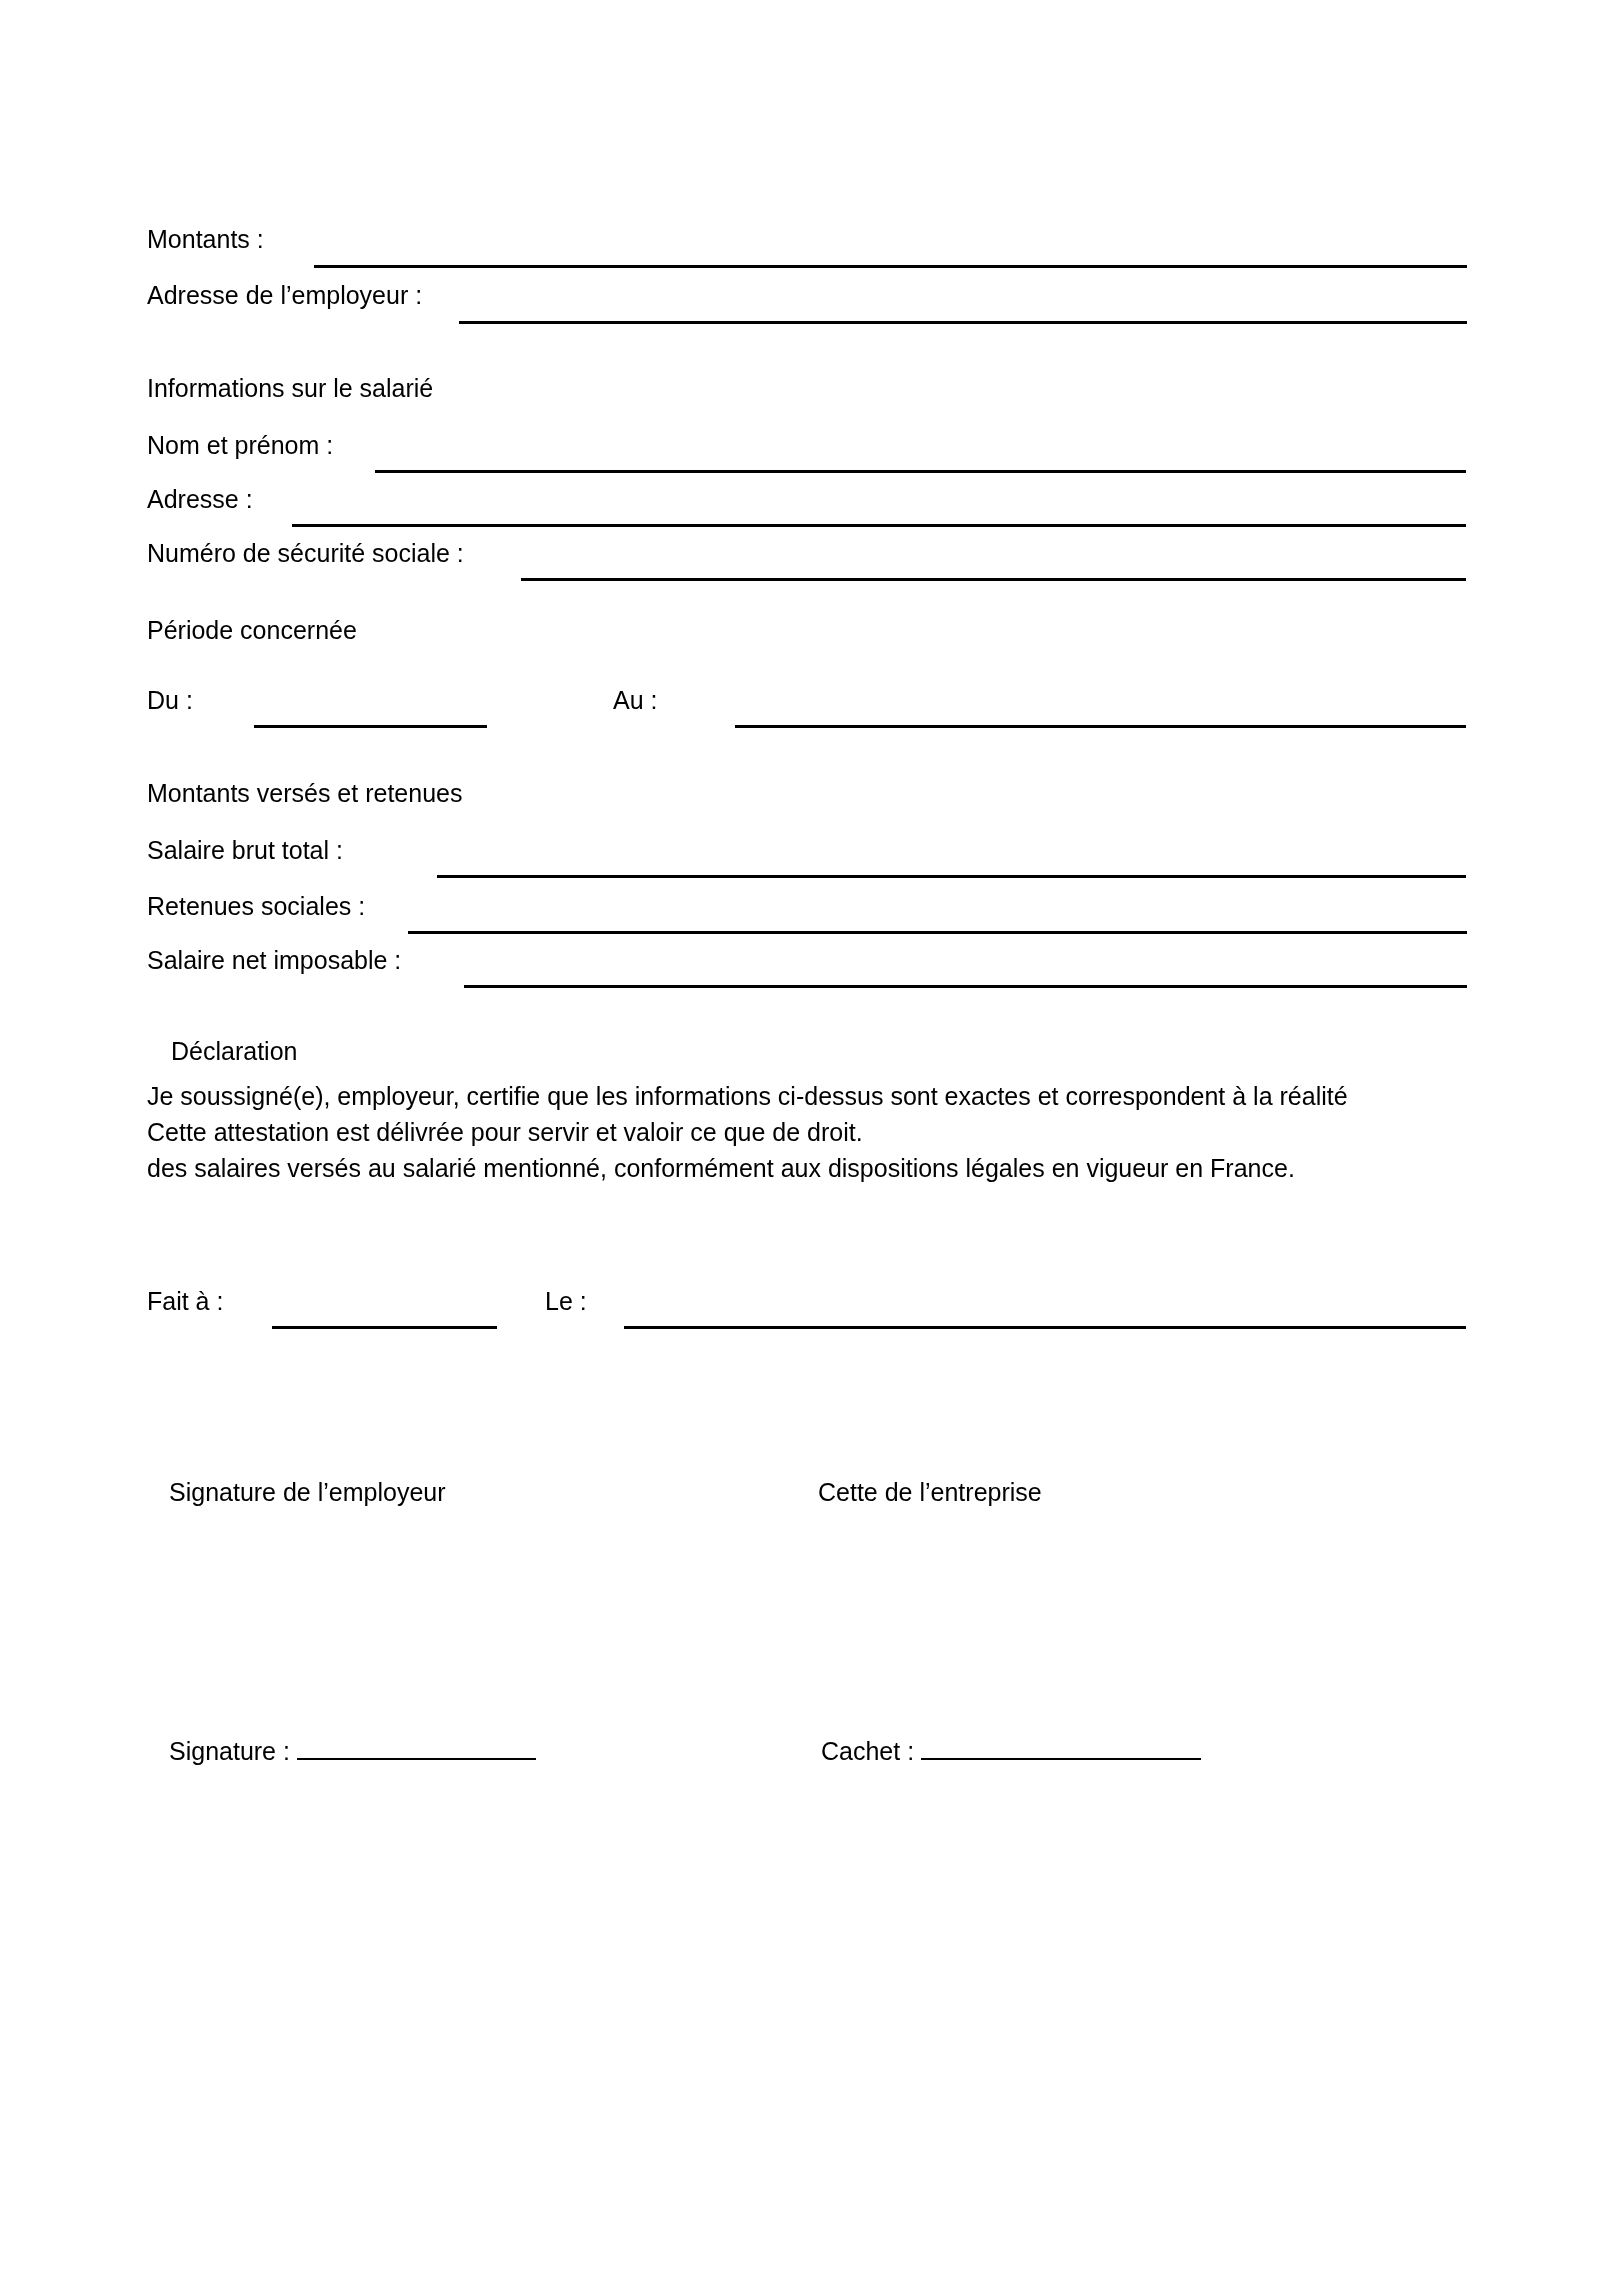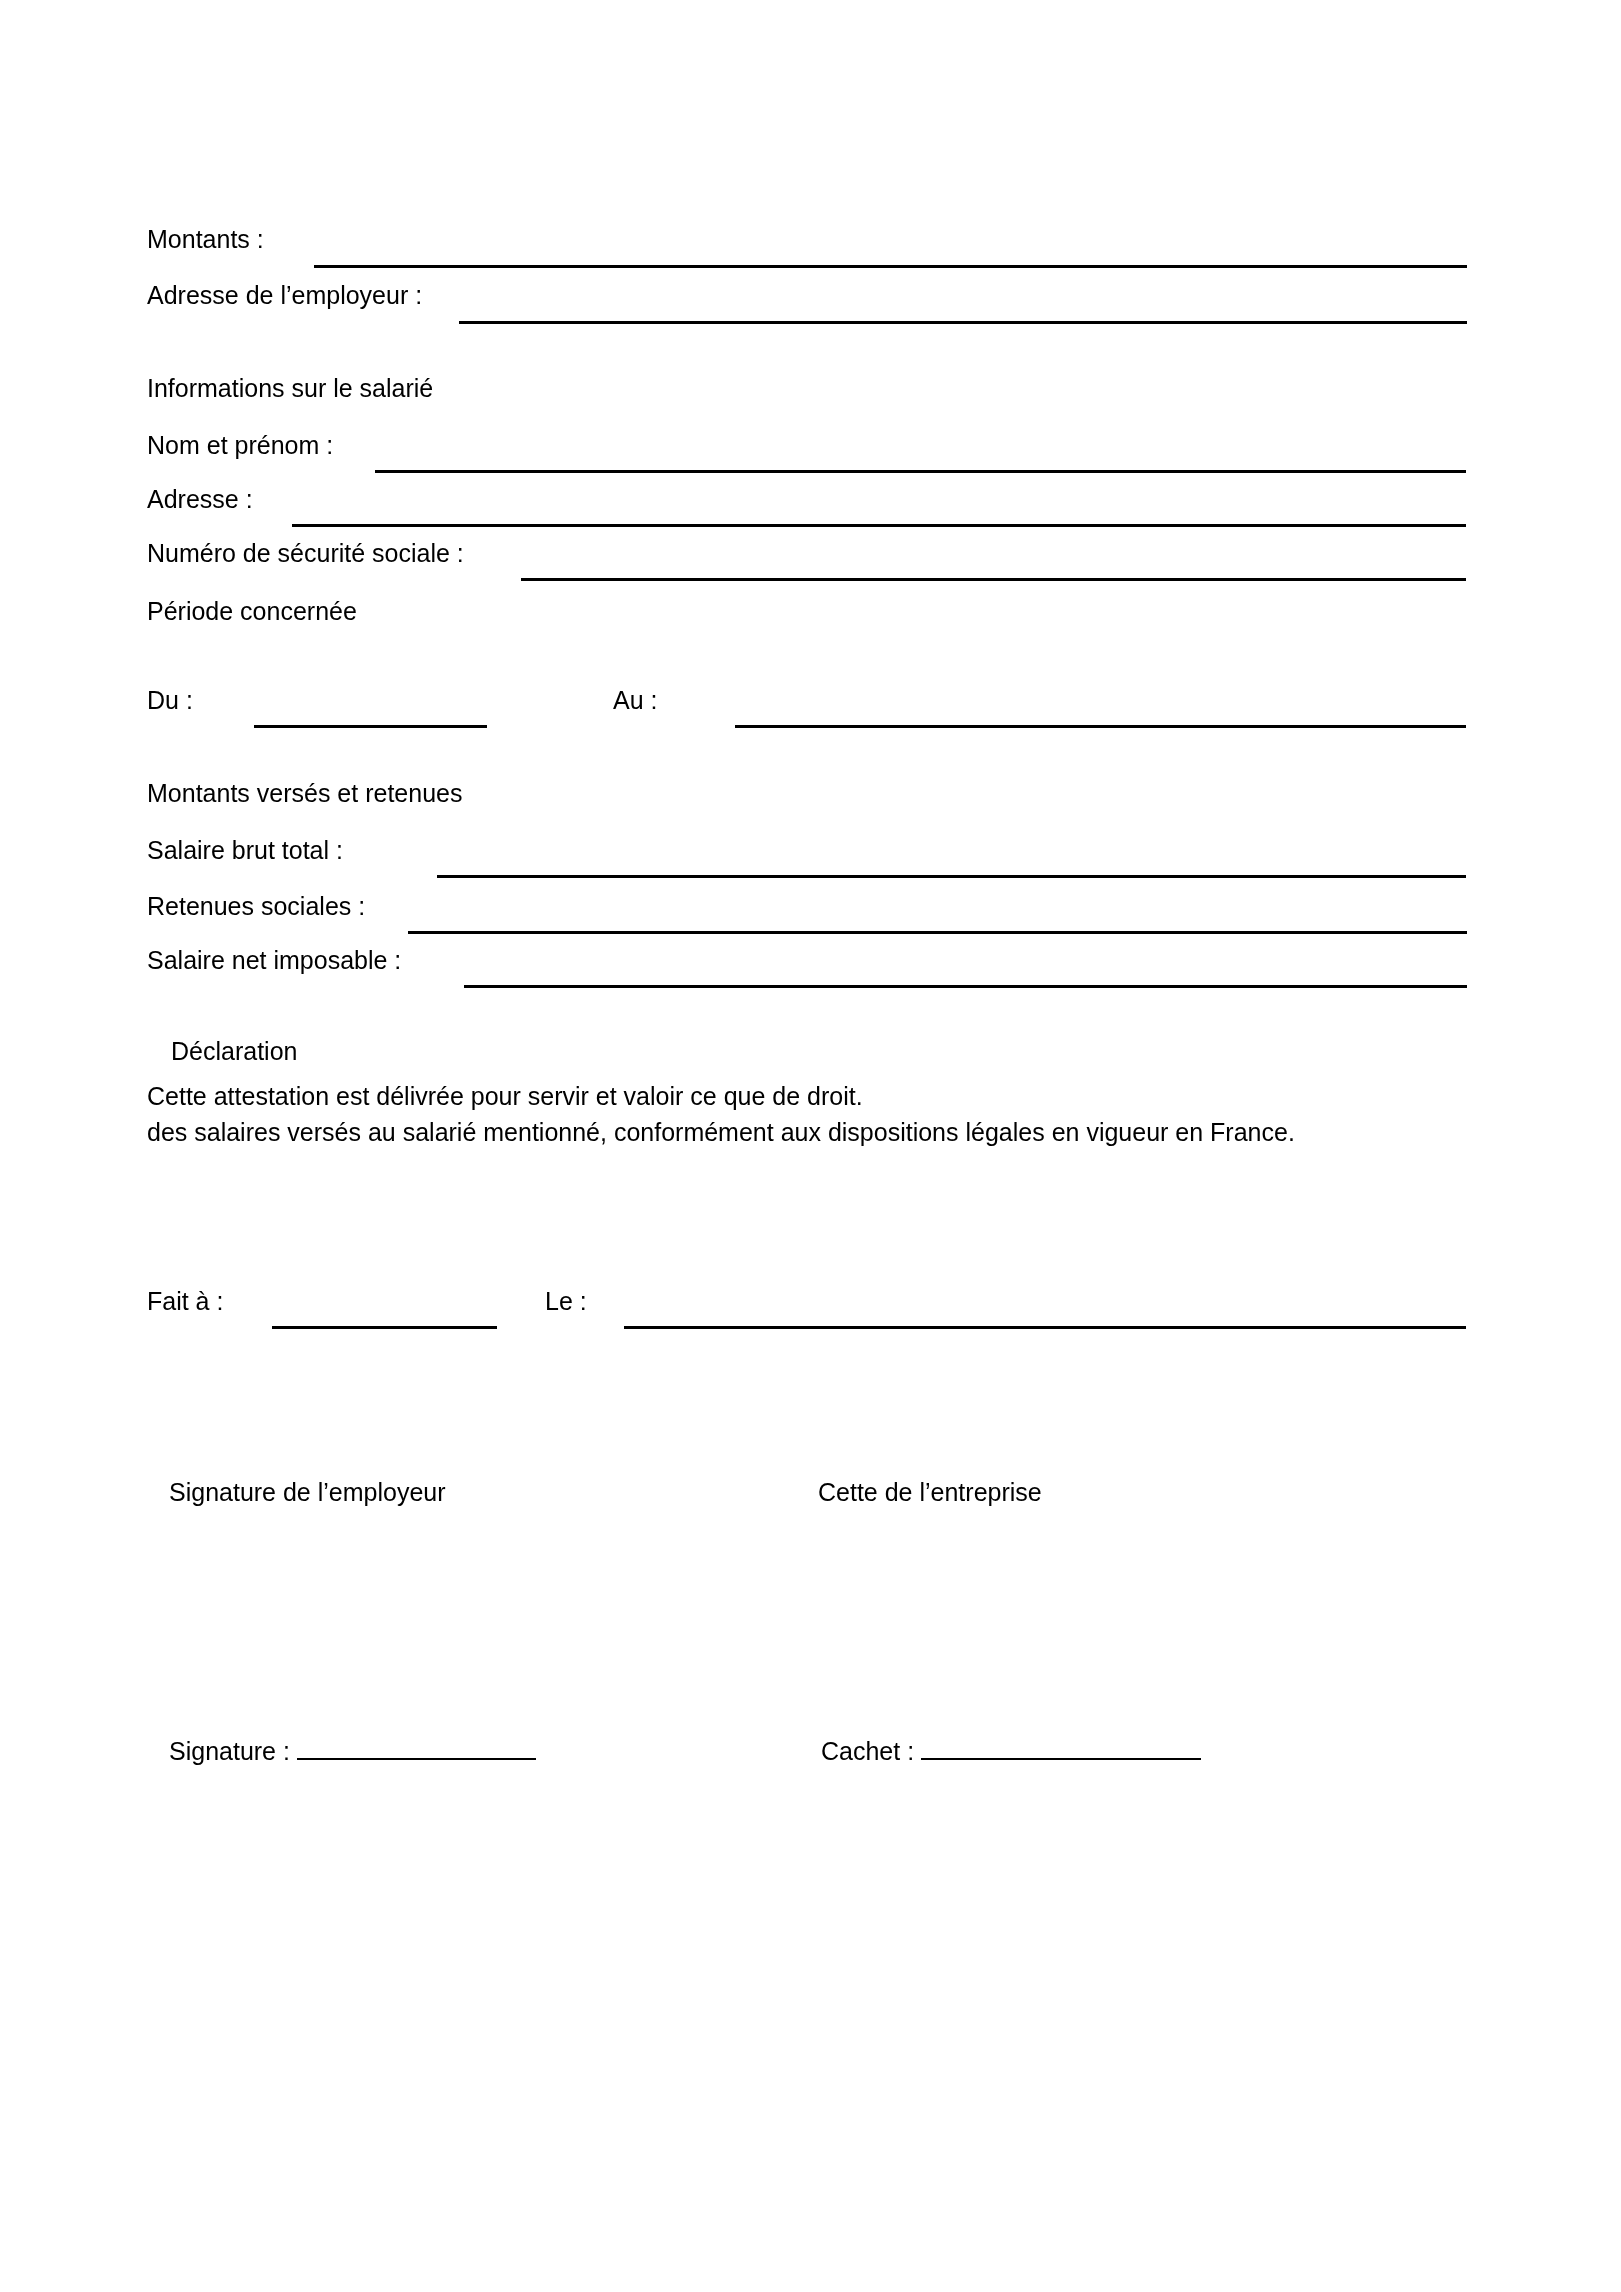--- a/index.html
+++ b/index.html
@@ -93,21 +93,21 @@
 
   <div class="lbl" style="left:147px; top:431px;">Nom et prénom :</div>
   <div class="rule" style="left:375px; top:470px; width:1091px;"></div>
 
   <div class="lbl" style="left:147px; top:485px;">Adresse :</div>
   <div class="rule" style="left:292px; top:524px; width:1174px;"></div>
 
   <div class="lbl" style="left:147px; top:539px;">Numéro de sécurité sociale :</div>
   <div class="rule" style="left:521px; top:578px; width:945px;"></div>
 
-  <div class="section-head" style="left:147px; top:597px;text-align:right;">Période concernée</div>
+  <div class="section-head" style="left:147px; top:616px;text-align:right;">Période concernée</div>
 
   <div class="lbl" style="left:147px; top:686px;">Du :</div>
   <div class="rule" style="left:254px; top:725px; width:233px;"></div>
 
   <div class="lbl" style="left:613px; top:686px;">Au :</div>
   <div class="rule" style="left:735px; top:725px; width:731px;"></div>
 
   <div class="section-head" style="left:147px; top:779px;">Montants versés et retenues</div>
 
   <div class="lbl" style="left:147px; top:836px;">Salaire brut total :</div>
@@ -115,20 +115,21 @@
 
   <div class="lbl" style="left:147px; top:892px;">Retenues sociales :</div>
   <div class="rule" style="left:408px; top:931px; width:1059px;"></div>
 
   <div class="lbl" style="left:147px; top:946px;">Salaire net imposable :</div>
   <div class="rule" style="left:464px; top:985px; width:1003px;"></div>
 
   <div class="section-head" style="left:147px; top:1037px;margin-left:24px;">Déclaration</div>
 
   <div class="decl-par">
+    <span>Je soussigné(e), employeur, certifie que les informations ci-dessus sont exactes et correspondent à la réalité</span>
     <span>Cette attestation est délivrée pour servir et valoir ce que de droit.</span>
     <span>des salaires versés au salarié mentionné, conformément aux dispositions légales en vigueur en France.</span>
   </div>
 
   <div class="lbl" style="left:147px; top:1287px;">Fait à :</div>
   <div class="rule" style="left:272px; top:1326px; width:225px;"></div>
 
   <div class="lbl" style="left:545px; top:1287px;">Le :</div>
   <div class="rule" style="left:624px; top:1326px; width:842px;"></div>
 

